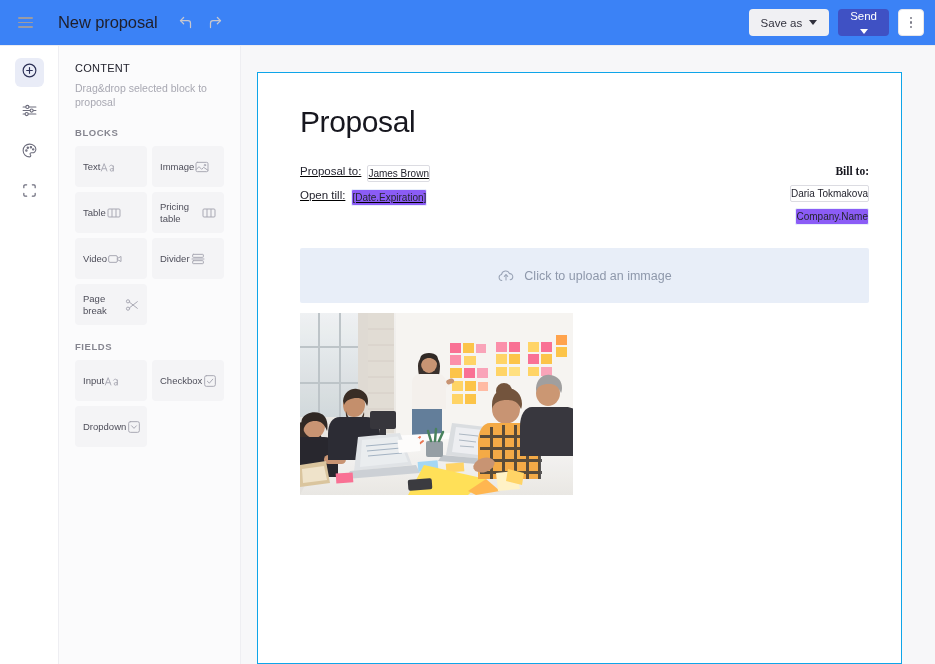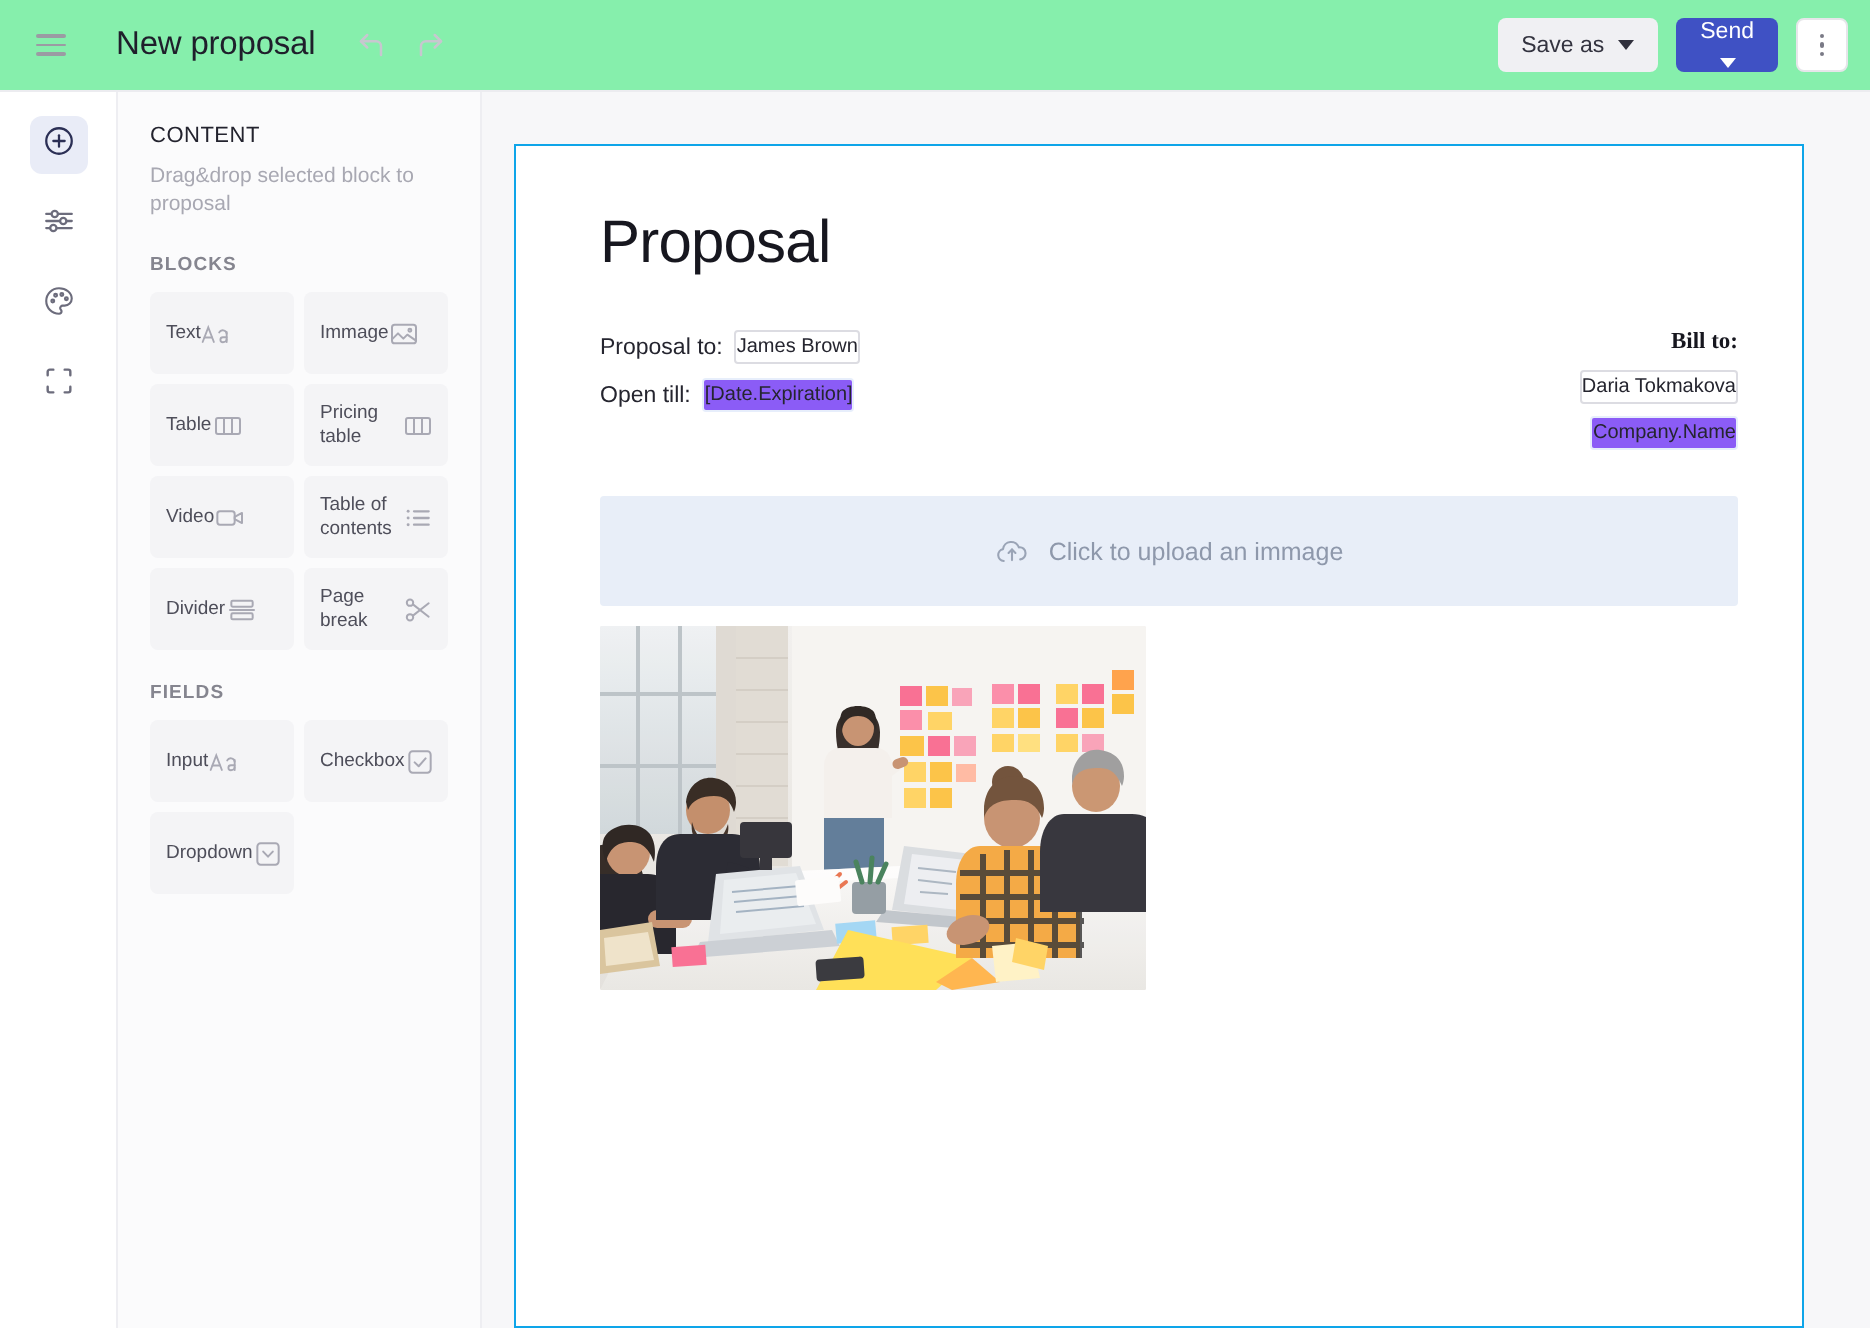--- a/index.html
+++ b/index.html
@@ -9,21 +9,21 @@
     font-family: "Liberation Sans", sans-serif;
     overflow: hidden;
   }
 
   
   .app { position: relative; width: 935px; height: 664px; background:#ffffff; }
 
   
   .topbar {
     position: absolute; left:0; top:0; width:935px; height:46px;
-    background:#86efac; border-bottom:1px solid #ececf0;
+    background:#3b82f6; border-bottom:1px solid #ececf0;
     display:flex; align-items:center;
   }
   .hamburger {
     width:30px; height:30px; margin-left:10px;
     display:flex; flex-direction:column; justify-content:center; align-items:center; gap:3px;
     cursor:pointer; border-radius:4px;
   }
   .hamburger span { display:block; width:15px; height:1.5px; background:#9b9ba3; border-radius:1px; }
 
   .doc-title {
@@ -105,21 +105,21 @@
     background:#ffffff; border:1px solid #0ea5e9;
   }
   .page-inner { padding:34px 32px 0 42px; position:relative; }
   .doc-h1 {
     font-size:30px; font-weight:normal; color:#17171f;
     letter-spacing:-0.4px; line-height:1;
   }
 
   .meta-row { display:flex; justify-content:space-between; align-items:flex-start; margin-top:28px; }
   .meta-left { display:flex; flex-direction:column; gap:7px; }
-  .meta-line { display:flex; align-items:center; gap:6px; }
+  .meta-line { display:flex; gap:6px;text-decoration:underline; }
   .meta-lab { font-size:11.5px; color:#25252f; white-space:nowrap; }
   .chip {
     font-size:10px; color:#25252f; padding:2px 0; border-radius:2px;
     white-space:nowrap; cursor:text;
   }
   .chip-plain { background:#ffffff; border:1px solid #dcdce2; }
   .chip-token { background:#8b5cf6; border:1px solid #e7eefb; }
 
   .meta-right { display:flex; flex-direction:column; align-items:flex-end; gap:6px; }
   .bill-to { font-size:11.5px; font-weight:bold; color:#17171f; margin-bottom:2px;font-family:Liberation Serif, serif; }
@@ -289,33 +289,20 @@
       <div class="blk">
         <span class="blk-label">Video</span>
         <span class="blk-icon">
           <svg width="16" height="16" viewBox="0 0 24 24" fill="none" stroke="currentColor" stroke-width="1.5" stroke-linejoin="round">
             <rect x="2.5" y="7" width="13" height="10" rx="2"></rect>
             <path d="M15.5 11.2L21 8.2v7.6l-5.5-3z"></path>
           </svg>
         </span>
       </div>
 
-      <div class="blk">
-        <span class="blk-label">Table of contents</span>
-        <span class="blk-icon">
-          <svg width="16" height="16" viewBox="0 0 24 24" fill="none" stroke="currentColor" stroke-width="1.7" stroke-linecap="round">
-            <line x1="9" y1="7" x2="20" y2="7"></line>
-              <line x1="9" y1="12" x2="20" y2="12"></line>
-              <line x1="9" y1="17" x2="20" y2="17"></line>
-            <circle cx="4.6" cy="7" r="1.1" fill="currentColor" stroke="none"></circle>
-            <circle cx="4.6" cy="12" r="1.1" fill="currentColor" stroke="none"></circle>
-            <circle cx="4.6" cy="17" r="1.1" fill="currentColor" stroke="none"></circle>
-          </svg>
-        </span>
-      </div>
 
       <div class="blk">
         <span class="blk-label">Divider</span>
         <span class="blk-icon">
           <svg width="16" height="16" viewBox="0 0 24 24" fill="none" stroke="currentColor" stroke-width="1.5" stroke-linecap="round">
             <rect x="4" y="5" width="16" height="4.5" rx="1"></rect>
             <line x1="3" y1="12" x2="21" y2="12"></line>
             <rect x="4" y="14.5" width="16" height="4.5" rx="1"></rect>
           </svg>
         </span>

